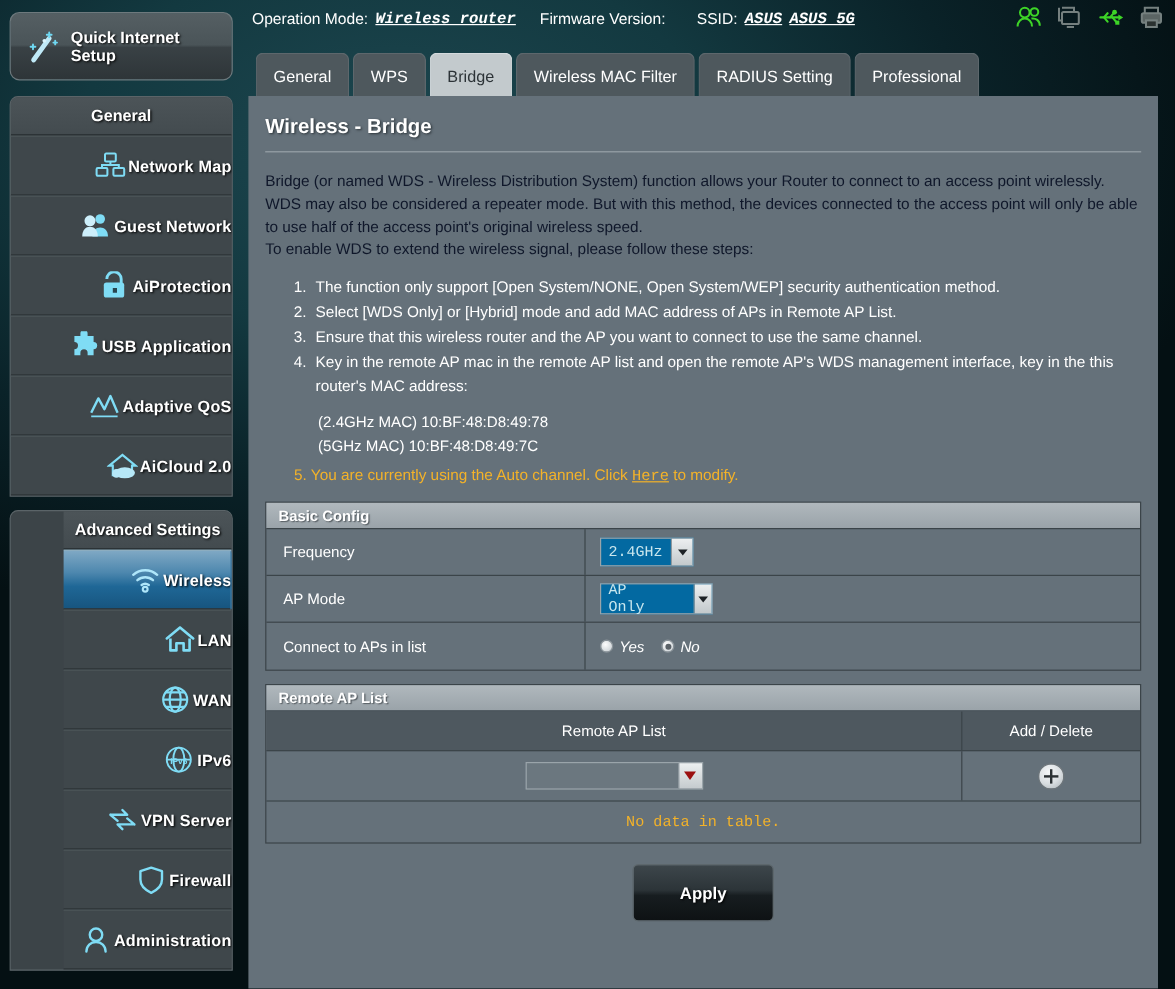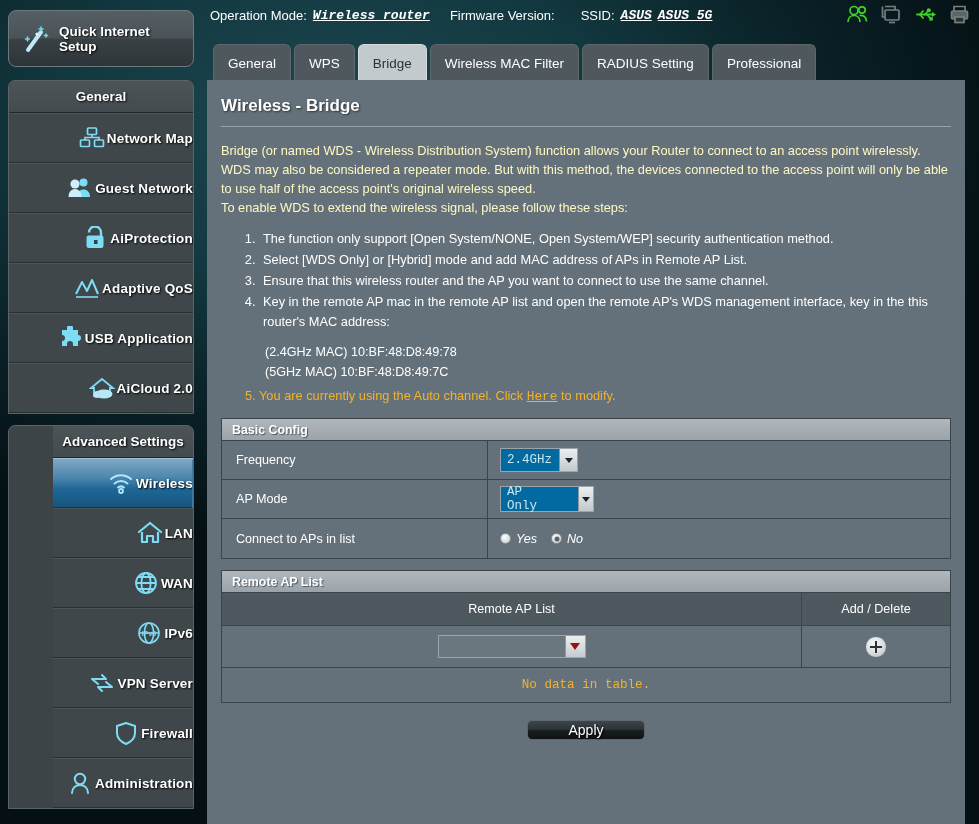--- a/index.html
+++ b/index.html
@@ -196,21 +196,21 @@
     padding-bottom: 10px;
     text-shadow: 1px 1px 2px #2b3338;
   }
   .title-rule {
     height: 1px;
     background: #98a2a8;
     margin-bottom: 14px;
   }
 
   .desc-p {
-    color: #fef9c3;
+    color: #0f172a;
     font-size: 12.8px;
     line-height: 19px;
     margin-bottom: 0px;
   }
 
   ol.steps {
     margin: 12px 0 0 38px;
     padding: 0;
     color: #ffffff;
     font-size: 12.8px;
@@ -404,27 +404,27 @@
     font-size: 12.6px;
     font-family: "Liberation Mono", monospace;
   }
 
   .apply-wrap {
     margin-top: 17px;
     display: flex;
     justify-content: center;
   }
   .apply-btn {
-    width: 118px; height: 20px;
+    width: 118px; height: 48px;
     border-radius: 5px;
     background: linear-gradient(180deg,#3d464b 0%, #2c3438 45%, #171d20 55%, #0e1214 100%);
     border: 1px solid #5d676c;
     color: #ffffff;
     font-size: 14px;
-    font-weight: normal;
+    font-weight: bold;
     display: flex; align-items: center; justify-content: center;
     cursor: pointer;
     text-shadow: 1px 1px 2px #000;
   }
 </style>
 </head>
 <body>
 
 <div id="root">
 
@@ -483,36 +483,36 @@
             <rect x="4.5" y="9.5" width="17" height="12.5" rx="2.2" fill="#7fdcf5"></rect>
             <path d="M12 14 h3.5 v4 H12z" fill="#28454f"></path>
           </svg>
         </span>
         <span class="mi-label">AiProtection</span>
       </div>
 
       <div class="menu-item">
         <span class="mi-icon">
           <svg class="icon-svg" width="26" height="24" viewBox="0 0 26 24">
+            <path d="M10 2 a3 3 0 0 1 6 0 v2 h5 v5 a3 3 0 0 1 0 6 v5 h-5 v-2 a3 3 0 0 0-6 0 v2 H5 v-5 a3 3 0 0 0 0-6 V4 h5z" fill="#7fdcf5"></path>
+          </svg>
+        </span>
+        <span class="mi-label">USB Application</span>
+      </div>
+
+      <div class="menu-item">
+        <span class="mi-icon">
+          <svg class="icon-svg" width="26" height="24" viewBox="0 0 26 24">
             <g stroke="#7fdcf5" stroke-width="2" fill="none" stroke-linejoin="round">
               <path d="M2 18 L8 6 L13 15 L18 4 L24 18"></path>
               <path d="M2 21 h22" stroke-width="1.6"></path>
             </g>
           </svg>
         </span>
         <span class="mi-label">Adaptive QoS</span>
-      </div>
-
-      <div class="menu-item">
-        <span class="mi-icon">
-          <svg class="icon-svg" width="26" height="24" viewBox="0 0 26 24">
-            <path d="M10 2 a3 3 0 0 1 6 0 v2 h5 v5 a3 3 0 0 1 0 6 v5 h-5 v-2 a3 3 0 0 0-6 0 v2 H5 v-5 a3 3 0 0 0 0-6 V4 h5z" fill="#7fdcf5"></path>
-          </svg>
-        </span>
-        <span class="mi-label">USB Application</span>
       </div>
 
       <div class="menu-item">
         <span class="mi-icon">
           <svg class="icon-svg" width="26" height="24" viewBox="0 0 26 24">
             <path d="M13 3 L24 12 h-3 v8 H5 v-8 H2z" fill="none" stroke="#7fdcf5" stroke-width="1.8"></path>
             <ellipse cx="15" cy="18" rx="8.5" ry="4.6" fill="#b6e8f8"></ellipse>
             <circle cx="8" cy="18.5" r="3.6" fill="#b6e8f8"></circle>
           </svg>
         </span>

